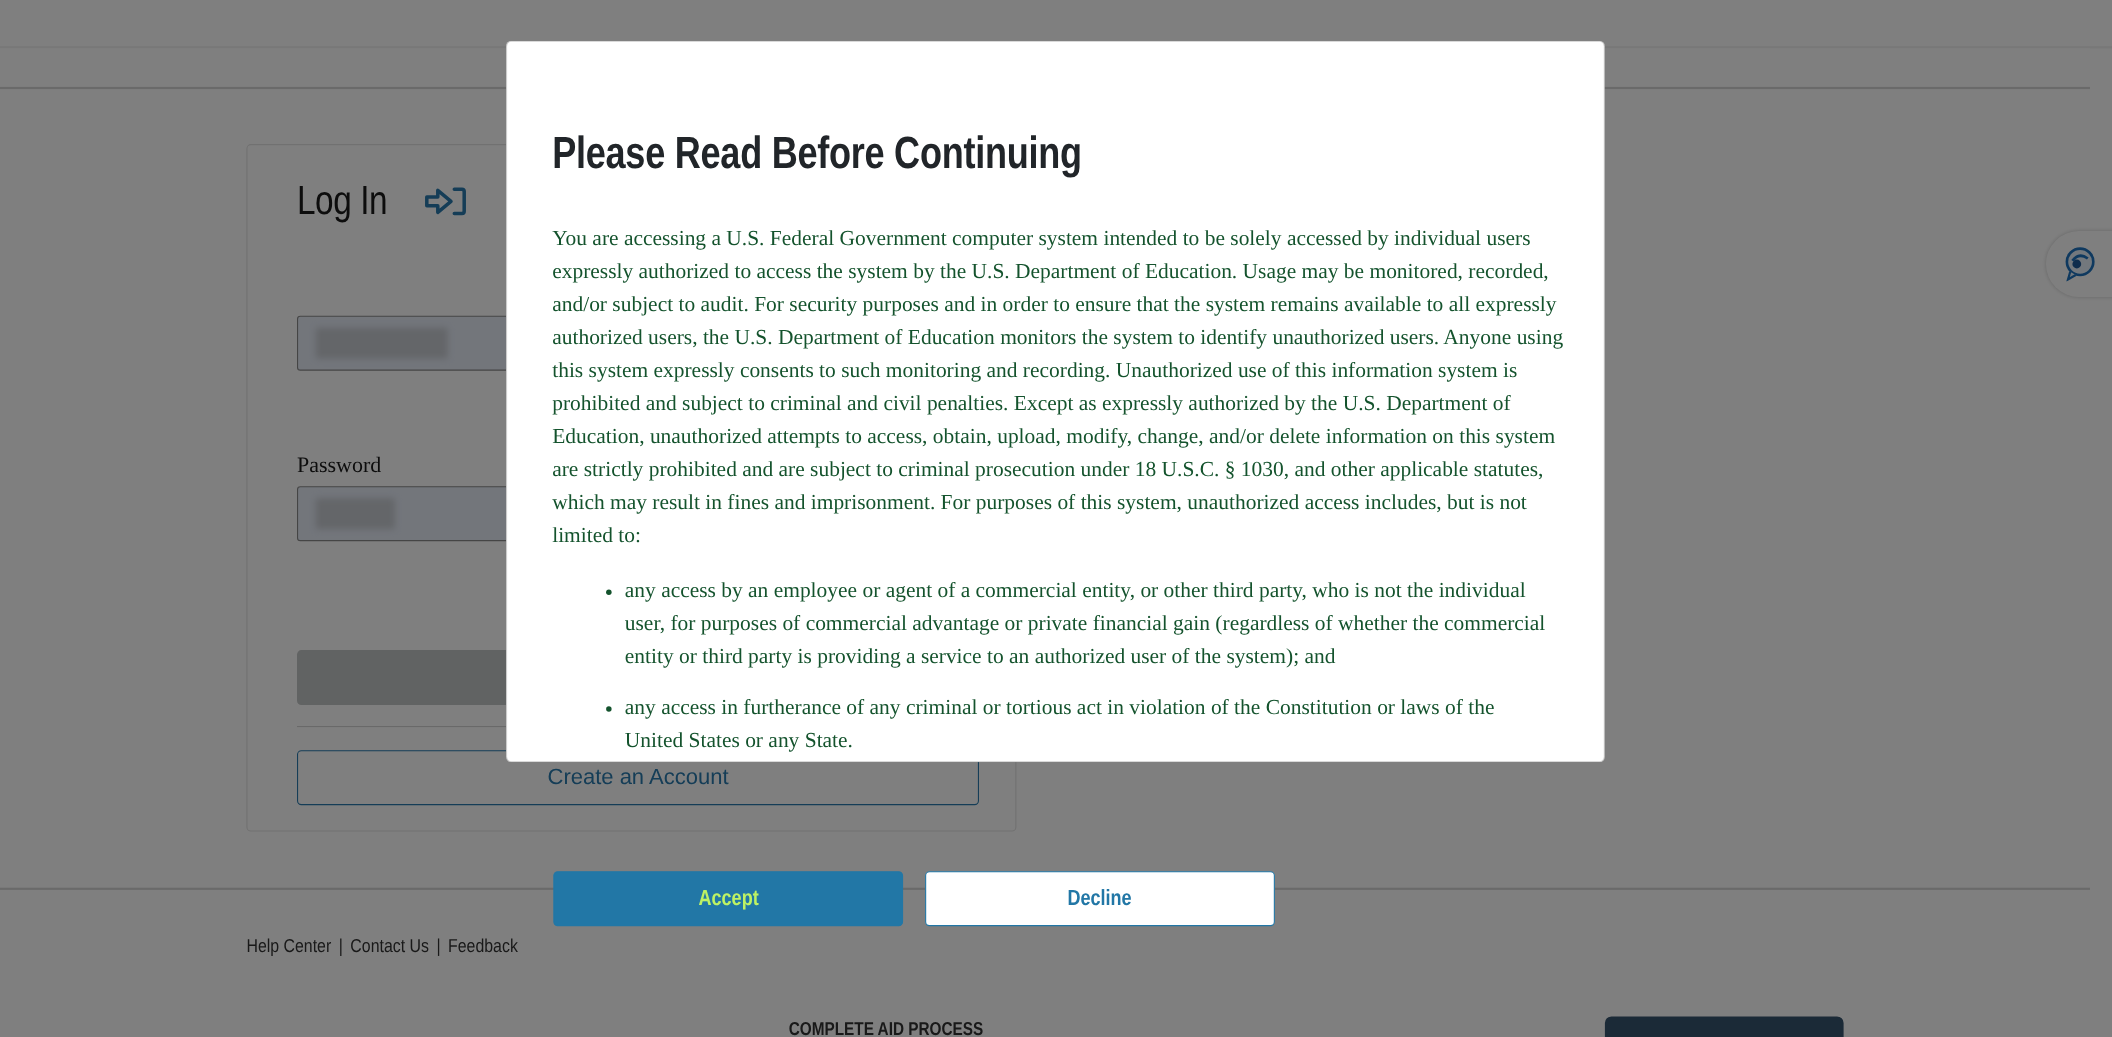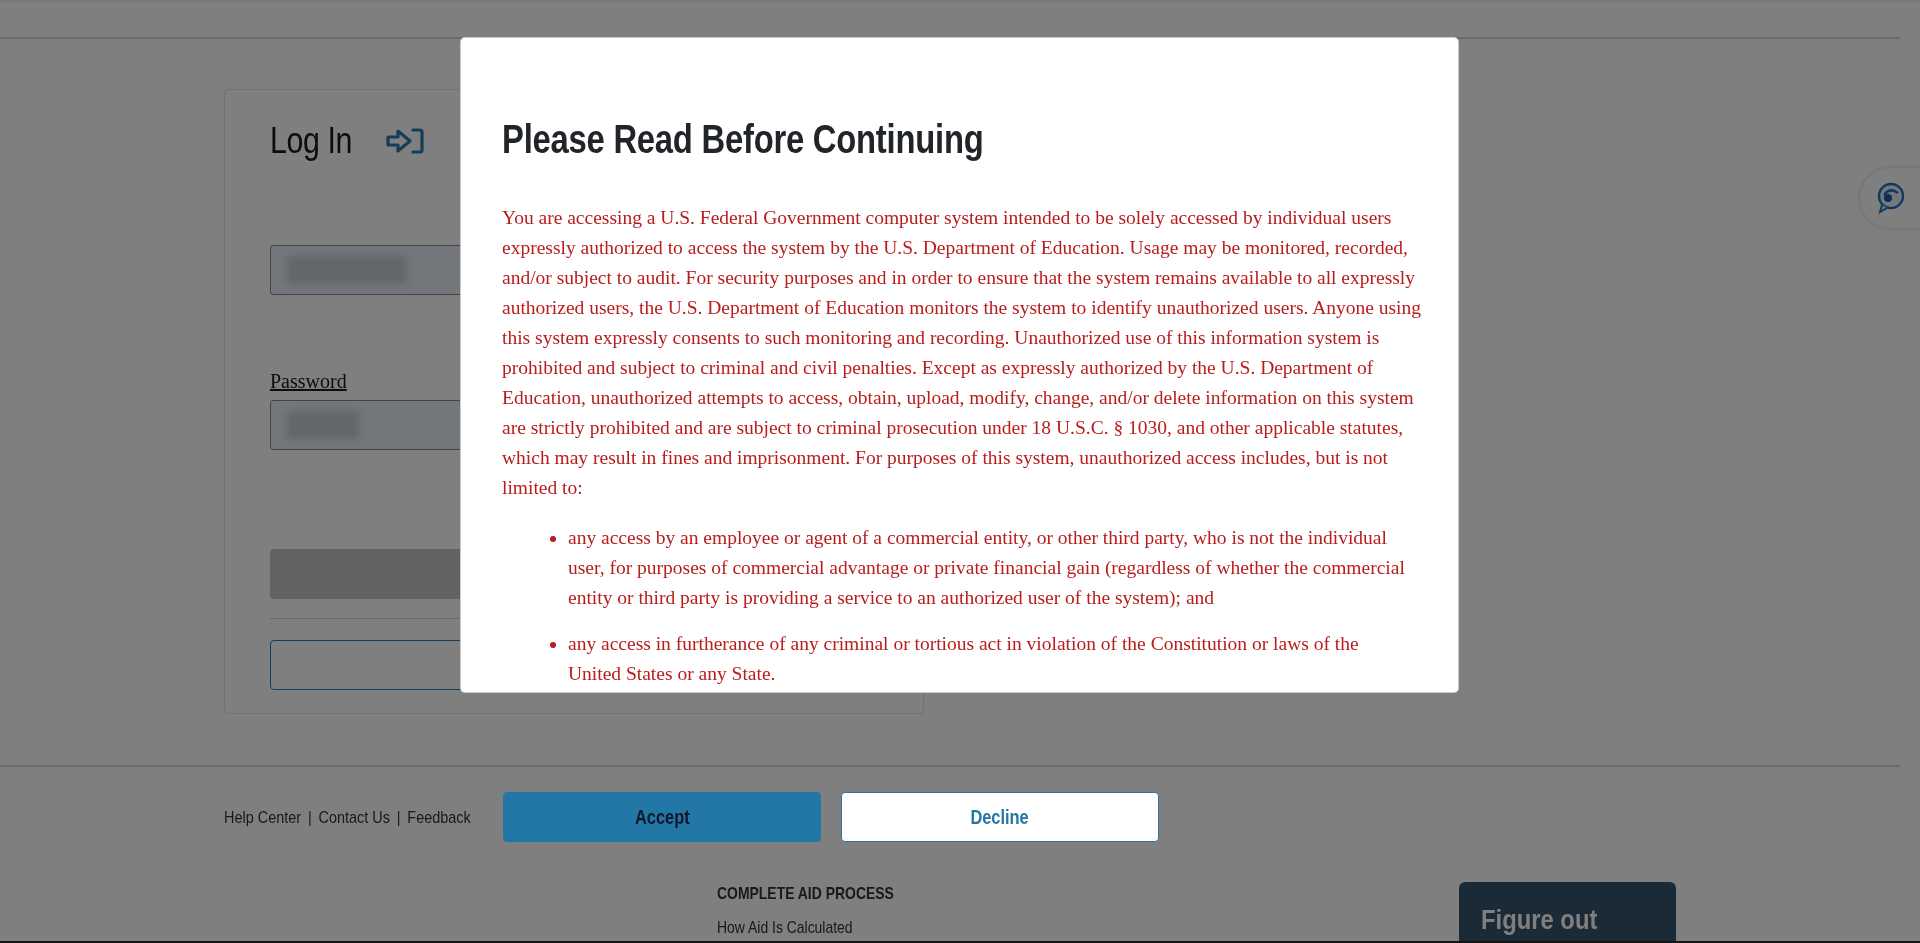--- a/index.html
+++ b/index.html
@@ -1,20 +1,20 @@
 <!DOCTYPE html>
 <html><head>
 <meta charset="utf-8">
 <style>
   * { box-sizing: border-box; margin: 0; padding: 0; }
   html, body { width: 1920px; height: 943px; overflow: hidden; }
   body { position: relative; background: #ffffff; font-family: "Liberation Sans", sans-serif; }
 
   
-  .page { position: absolute; inset: 0; background: #ffffff; }
+  .page { position: absolute; inset: 0; background: #ffffff; margin-top: 42px; }
   .top-edge { position: absolute; left: 0; top: 0; width: 1920px; height: 2px; background: #f0f0f0; }
   .header { position: absolute; left: 0; top: 2px; width: 1900px; height: 37px; border-bottom: 2px solid #d4d4d4; background: #ffffff; }
 
   .login-card { position: absolute; left: 224px; top: 89px; width: 700px; height: 625px; border: 1px solid #e2e2e2; border-radius: 4px; background: #ffffff; }
   .login-title { position: absolute; left: 45px; top: 30px; font-family: "Liberation Sans", sans-serif; font-size: 37px; color: #1b1b1b; transform: scaleX(0.82); transform-origin: left top; letter-spacing: -0.5px; }
   .login-icon { position: absolute; left: 160px; top: 37px; width: 40px; height: 28px; }
   .field-label { position: absolute; left: 45px; font-family: "Liberation Serif", serif; font-size: 20px; color: #1b1b1b; white-space: nowrap; }
   .field-input { position: absolute; left: 45px; width: 620px; height: 50px; border: 1px solid #8a8a8a; border-radius: 3px; background: #e6ecf7; }
   .blur-mask { position: absolute; left: 16px; top: 10px; height: 28px; background: #c8ccd2; filter: blur(3px); border-radius: 2px; }
   .login-button { position: absolute; left: 45px; top: 459px; width: 620px; height: 50px; border-radius: 4px; background: #c3c6c6; border: none; }
@@ -34,28 +34,28 @@
 
   .chat-widget { position: absolute; left: 1860px; top: 168px; width: 70px; height: 60px; background: #ffffff; border-radius: 30px 0 0 30px; box-shadow: 0 0 4px rgba(0,0,0,0.2); }
   .chat-widget svg { position: absolute; left: 16px; top: 14px; }
 
   
   .overlay { position: absolute; inset: 0; background: rgba(0,0,0,0.5); }
 
   
   .modal { position: absolute; left: 460px; top: 37px; width: 999px; height: 656px; background: #ffffff; border-radius: 5px; border: 1px solid rgba(0,0,0,0.2); }
   .modal-title { position: absolute; left: 41px; top: 78px; font-family: "Liberation Sans", sans-serif; font-size: 41px; color: #212529; white-space: nowrap; transform: scaleX(0.80); transform-origin: left top; letter-spacing: -0.3px; }
-  .modal-body { position: absolute; left: 41px; top: 165px; width: 925px; font-family: "Liberation Serif", serif; font-size: 19.5px; line-height: 30px; color: #b91c1c; }
+  .modal-body { position: absolute; left: 41px; top: 165px; width: 925px; font-family: "Liberation Serif", serif; font-size: 19.5px; line-height: 30px; color: #14532d; }
   .modal-body p { margin: 0; }
   .modal-body ul { margin: 20px 0 20px 0; padding-left: 50px; }
   .modal-body li { margin: 16px; }
   .modal-actions { position: absolute; left: 42px; top: 754px; }
   .btn { position: absolute; top: 0; width: 318px; height: 50px; border-radius: 4px; font-family: "Liberation Sans", sans-serif; font-size: 20px; font-weight: bold; cursor: pointer; }
   .btn span { display: inline-block; transform: scaleX(0.82); }
-  .btn-accept { left: 0; background: #2277a6; color: #0f172a; border: 1px solid #2277a6; }
+  .btn-accept { left: 0; background: #2277a6; color: #bef264; border: 1px solid #2277a6; }
   .btn-decline { left: 338px; background: #ffffff; color: #2277a6; border: 1px solid #2277a6; }
 </style>
 </head>
 <body>
 
 <div class="page">
   <div class="top-edge"></div>
   <div class="header"></div>
 
   <div class="login-card">
@@ -65,21 +65,21 @@
         <path d="M3 10 H13 V4 L25 14 L13 24 V18 H3 Z" fill="none" stroke="#2a7bae" stroke-width="3.2" stroke-linejoin="round"></path>
         <path d="M28 3 H35 Q37 3 37 5 V23 Q37 25 35 25 H28" fill="none" stroke="#2a7bae" stroke-width="3.2" stroke-linecap="round"></path>
       </svg>
     </span>
 
     <div class="field-label" style="top:174px;">FSA ID Username, Email, or Mobile Phone</div>
     <div class="field-input" style="top:155px;">
       <div class="blur-mask" style="width:120px;"></div>
     </div>
 
-    <div class="field-label" style="top:280px;text-decoration:underline;">Password</div>
+    <div class="field-label" style="top:280px;">Password</div>
     <div class="field-input" style="top:310px;">
       <div class="blur-mask" style="width:72px;"></div>
     </div>
 
     <button class="login-button"></button>
     <div class="card-divider"></div>
     <button class="create-button">Create an Account</button>
   </div>
 
   <div class="footer-divider"></div>

